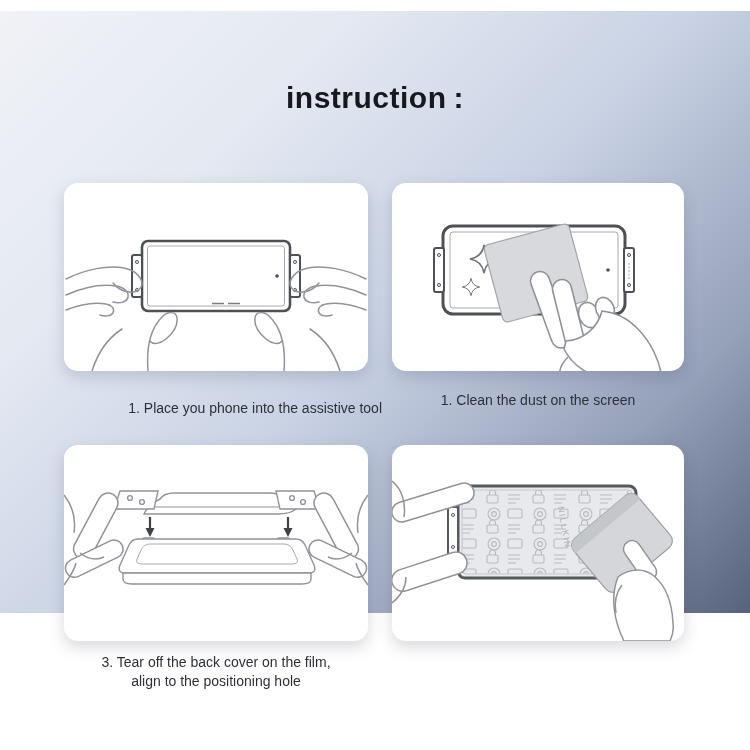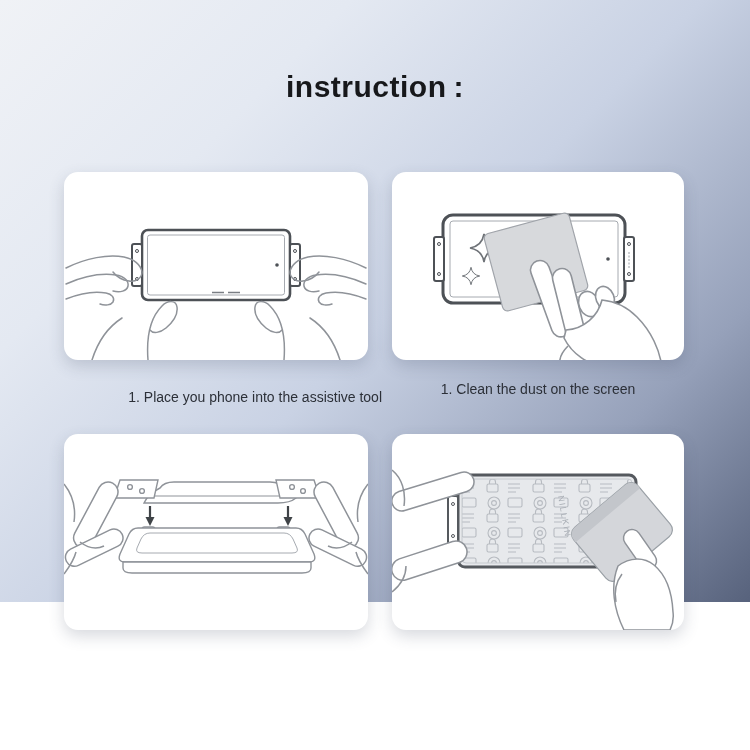--- a/index.html
+++ b/index.html
@@ -4,20 +4,21 @@
 <style>
   html,body{margin:0;padding:0;}
   body{
     width:750px;height:750px;
     font-family:"Liberation Sans","DejaVu Sans",sans-serif;
     overflow:hidden;
   }
   .stage{
     position:relative;width:750px;height:602px;
     background:linear-gradient(135deg,#f0f2f6 0%,#e4e9f2 26%,#c9d2e4 52%,#96a1ba 78%,#57627c 100%);
+    margin-top:11px;
   }
   .page-title{
     position:absolute;top:70px;left:0;width:750px;
     text-align:center;font-size:30px;font-weight:700;color:#17181b;
     letter-spacing:.5px;
   }
   .page-title .colon{margin-left:7px;}
   .card{
     position:absolute;background:#ffffff;border-radius:14px;
     box-shadow:0 6px 16px rgba(55,65,90,.20);overflow:hidden;
@@ -220,14 +221,18 @@
             <rect x="-8.5" y="-8.5" width="17" height="45" rx="8.5"></rect>
           </g>
         <path d="M226,132 C238,123 252,123 262,131 C274,141 280,158 281,178 C282,186 280,192 278,196 L232,196 C222,176 218,152 226,132 Z"></path>
         <path d="M230,140 C224,148 222,158 224,168" fill="none"></path>
       </g>
     </svg>
   </div>
 
   <div class="caption" id="cap1">1. Place you phone into the assistive tool</div>
   <div class="caption" id="cap2">1. Clean the dust on the screen</div>
+  <div class="caption" id="cap3">
+    <span class="line">3. Tear off the back cover on the film,</span>
+    <span class="line">align to the positioning hole</span>
+  </div>
 
 </div>
 
 </body></html>

